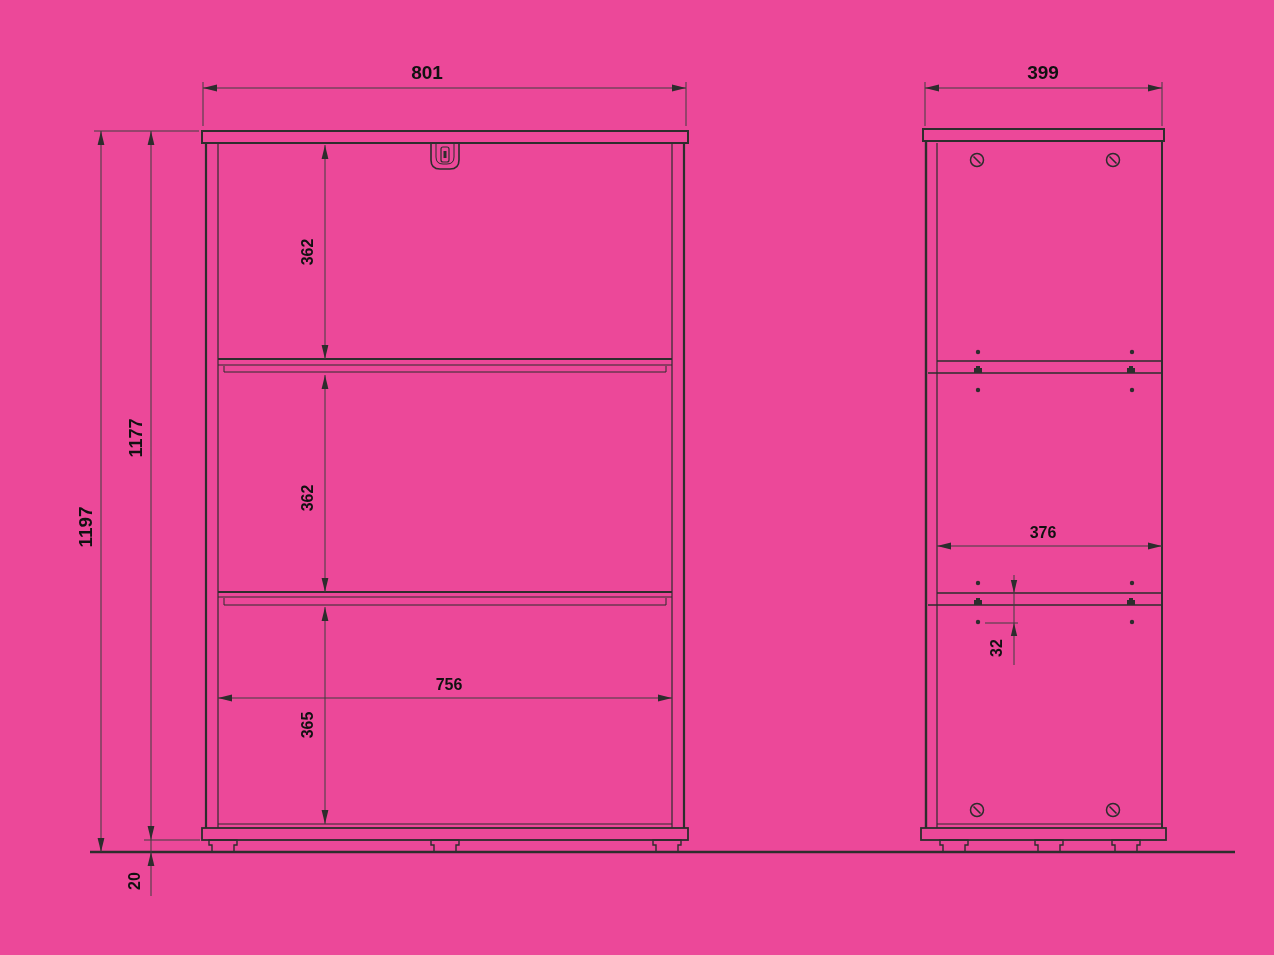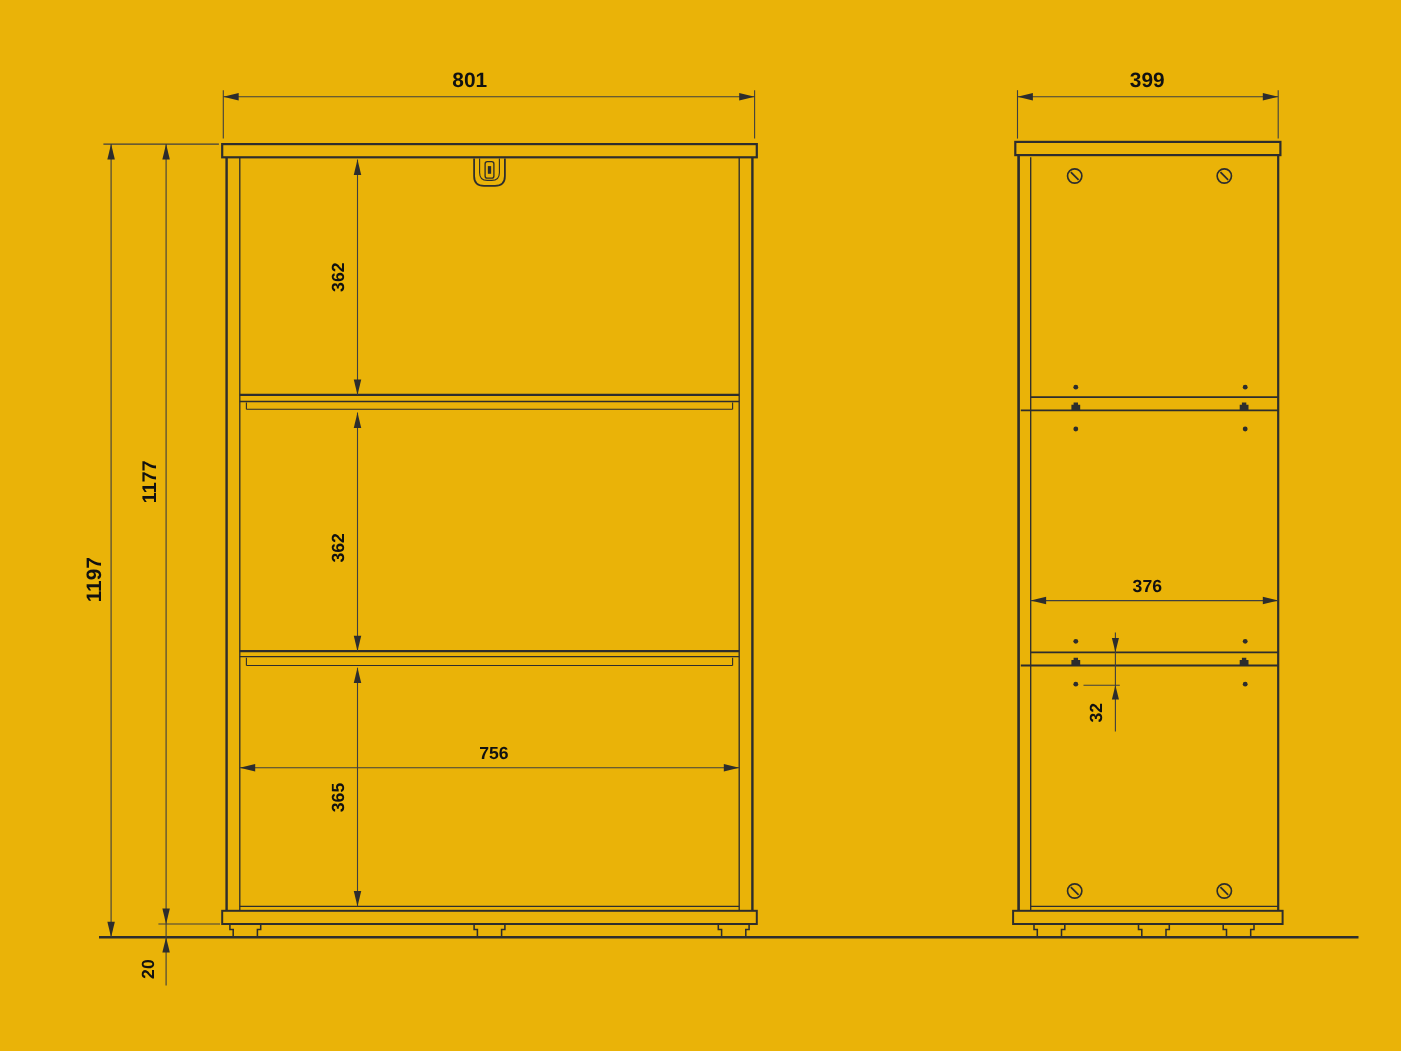--- a/index.html
+++ b/index.html
@@ -4,21 +4,21 @@
 <style>
   html, body {
     margin: 0;
     padding: 0;
     background: #f6f6f6;
   }
   .canvas {
     position: relative;
     width: 1274px;
     height: 955px;
-    background: #eab308;
+    background: #ec4899;
     font-family: "Liberation Sans", sans-serif;
     overflow: hidden;
   }
   svg { display: block; }
   .struct { stroke: #2d2d2d; fill: none; }
   .dim    { stroke: #3f3f3f; fill: none; stroke-width: 1; }
   .arrow  { fill: #2d2d2d; stroke: none; }
   .dot    { fill: #2d2d2d; stroke: none; }
   .dimtext {
     fill: #111;

